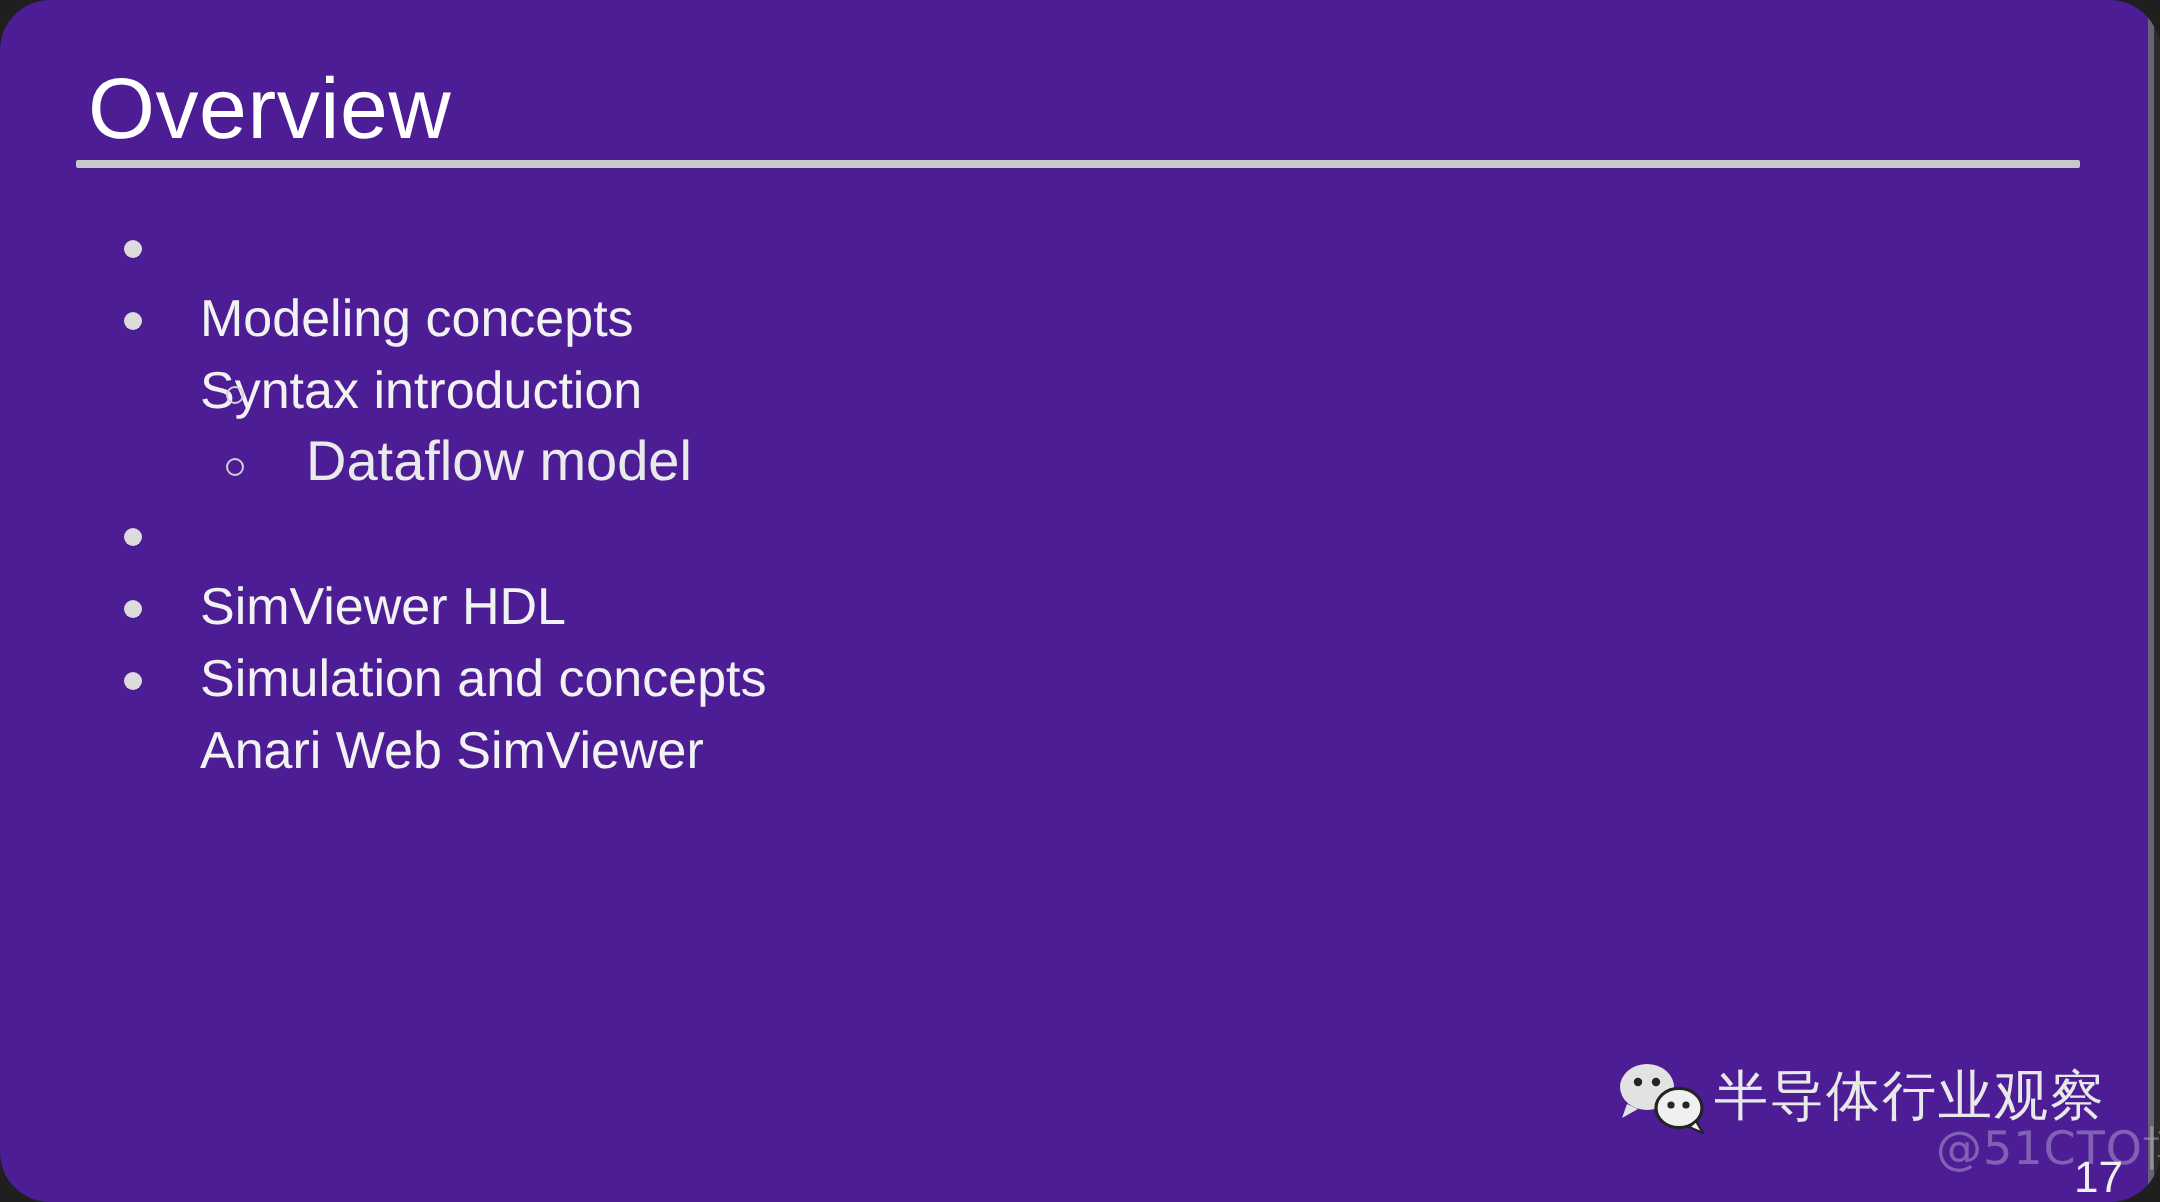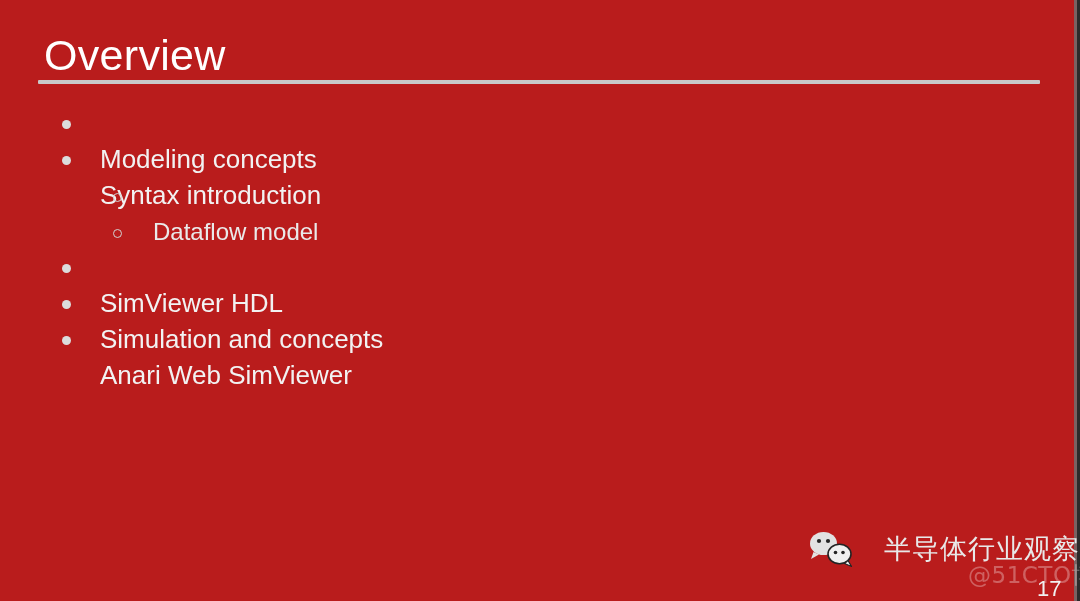--- a/index.html
+++ b/index.html
@@ -12,22 +12,23 @@
 
   body {
     background: #1f1f1f;
     font-family: "Liberation Sans", "DejaVu Sans", sans-serif;
   }
 
   #slide {
     position: relative;
     width: 1080px;
     height: 601px;
-    background: #b91c1c;
+    background: #4c1d95;
     overflow: hidden;
+    border-radius: 25px;
   }
 
   
   .edge-strip {
     position: absolute;
     top: 0;
     right: 3px;
     width: 3px;
     height: 601px;
     background: #6e6e6e;
@@ -123,32 +124,32 @@
 
   .bullet-text {
     font-size: 26px;
     line-height: 30px;
     color: #f2f2f2;
     font-weight: 400;
     white-space: nowrap;
   }
 
   .level-2 .bullet-text {
-    font-size: 24px;
+    font-size: 28px;
     color: #eaeaea;
   }
 
   
   .wechat-brand {
     position: absolute;
     left: 808px;
     top: 529px;
     display: flex;
     align-items: center;
-    gap: 28px;
+    gap: 1px;
   }
 
   .wechat-icon {
     width: 48px;
     height: 40px;
     display: block;
   }
 
   .wechat-label {
     font-size: 27px;

